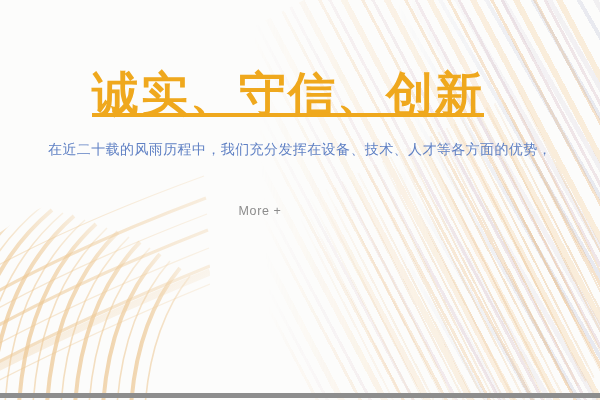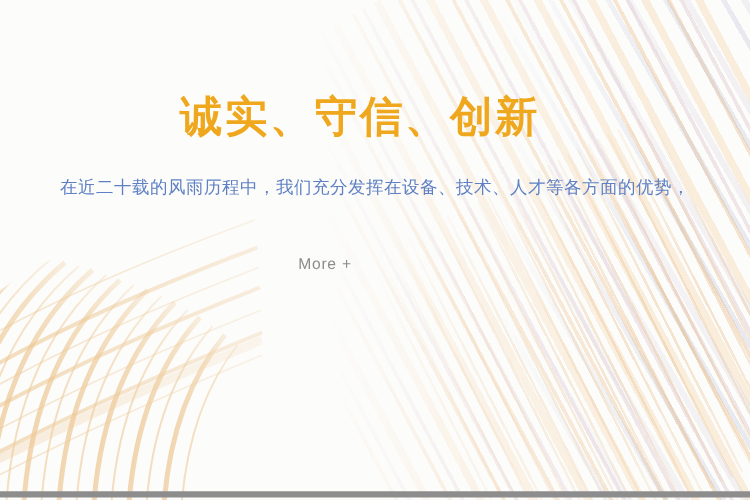--- a/index.html
+++ b/index.html
@@ -131,26 +131,27 @@
     width: 600px;
     height: 400px;
     text-align: center;
   }
 
   #headline {
     position: absolute;
     left: 0;
     top: 66px;
     width: 576px;
-    font-size: 34px;
+    font-size: 47px;
     line-height: 56px;
     font-weight: bold;
     letter-spacing: 2px;
     color: #efa81d;
     white-space: nowrap;
+    text-decoration: underline;
   }
 
   #intro {
     position: absolute;
     left: 0;
     top: 136px;
     width: 600px;
   }
   .intro-line {
     font-size: 14px;

